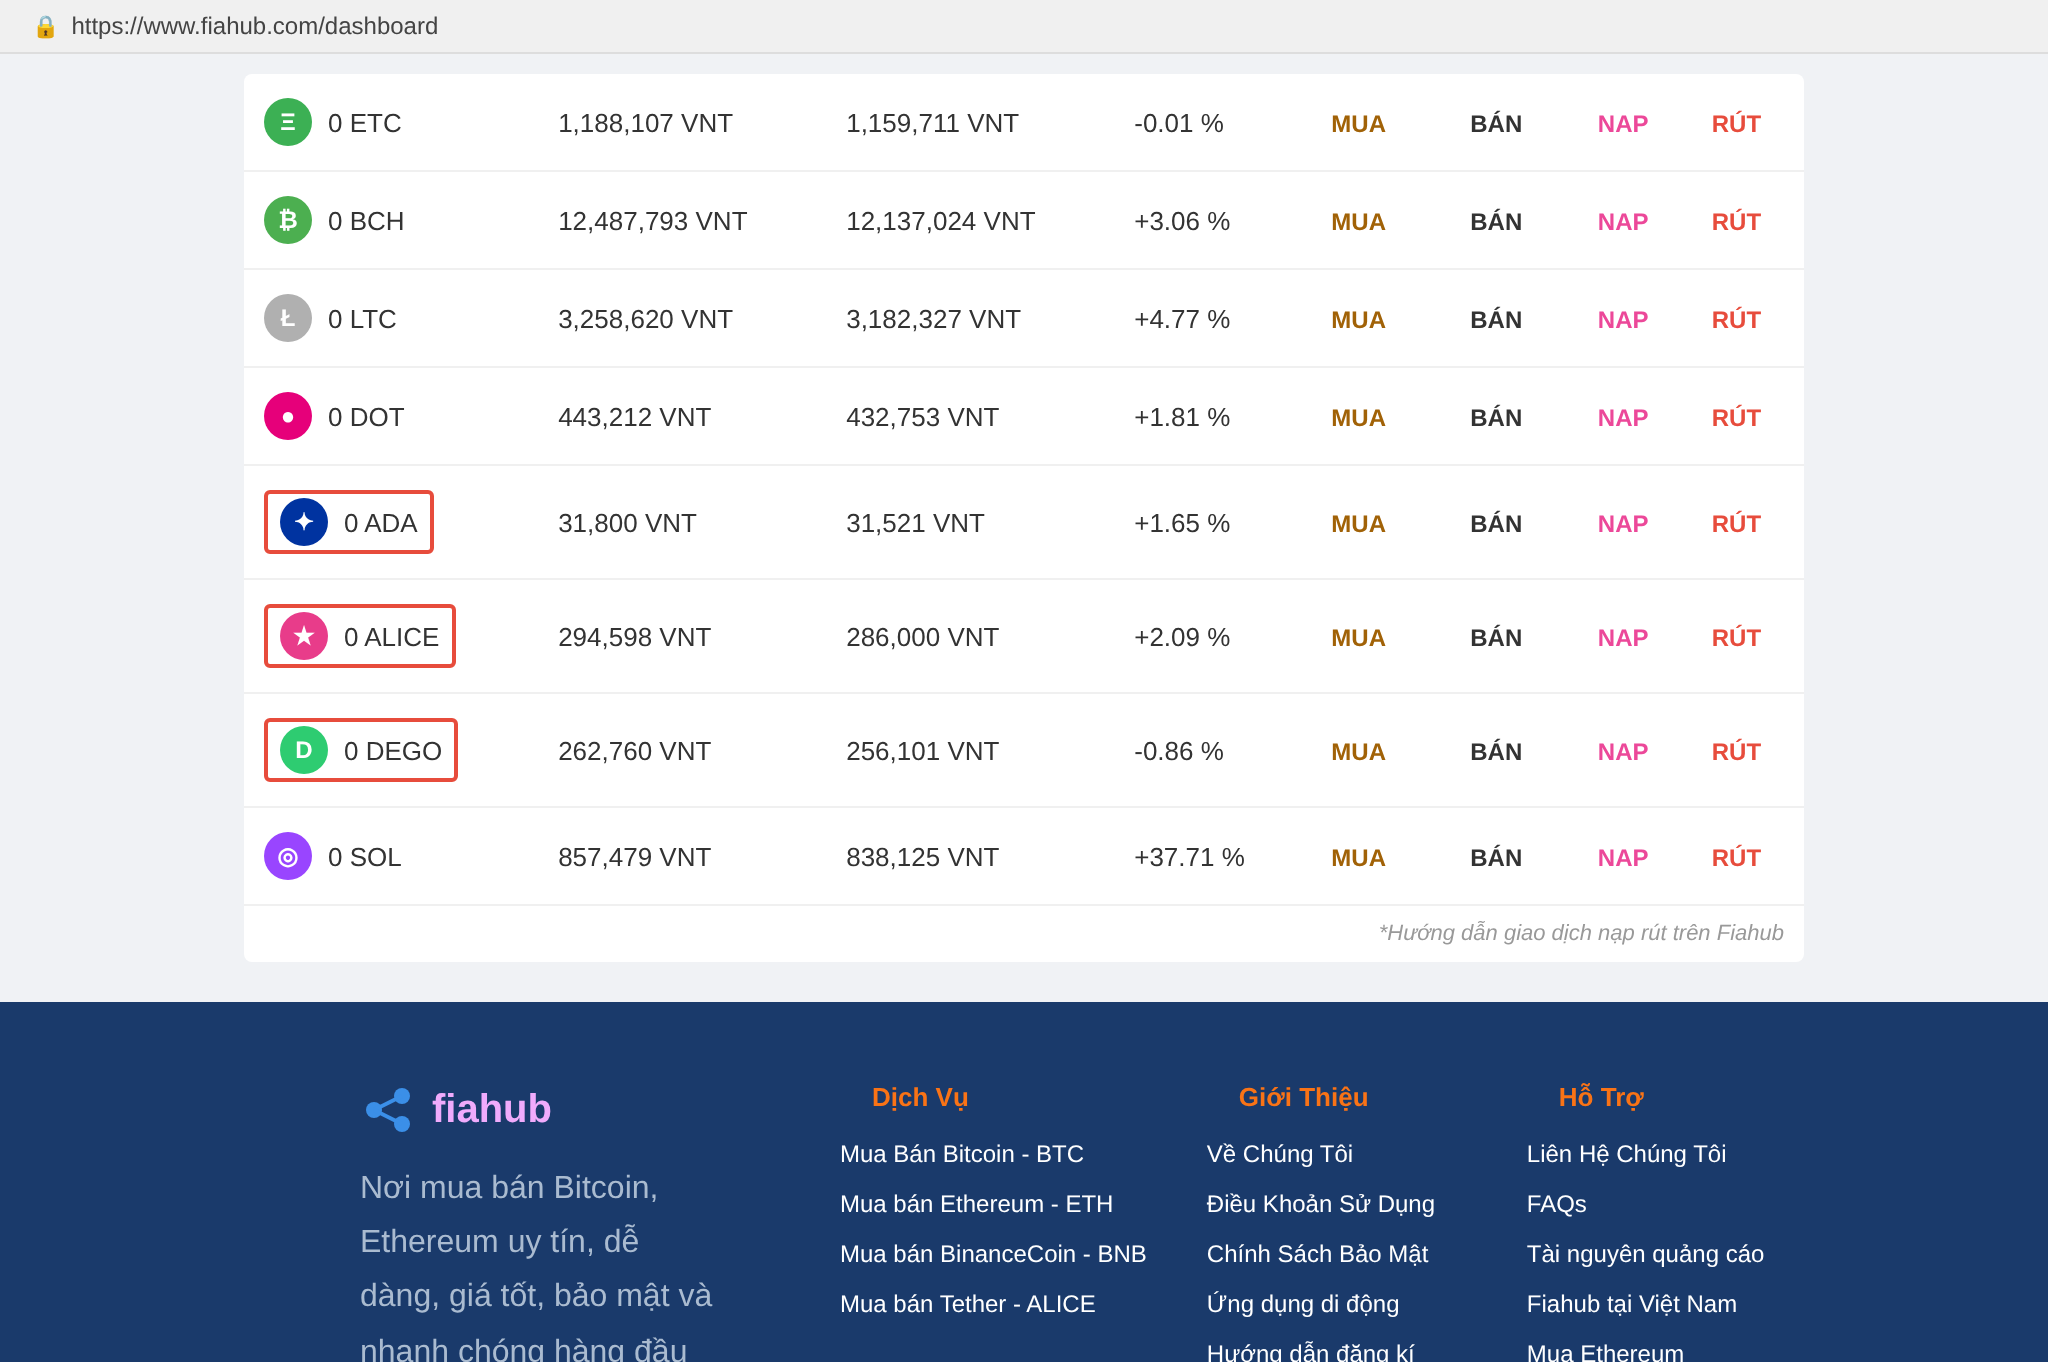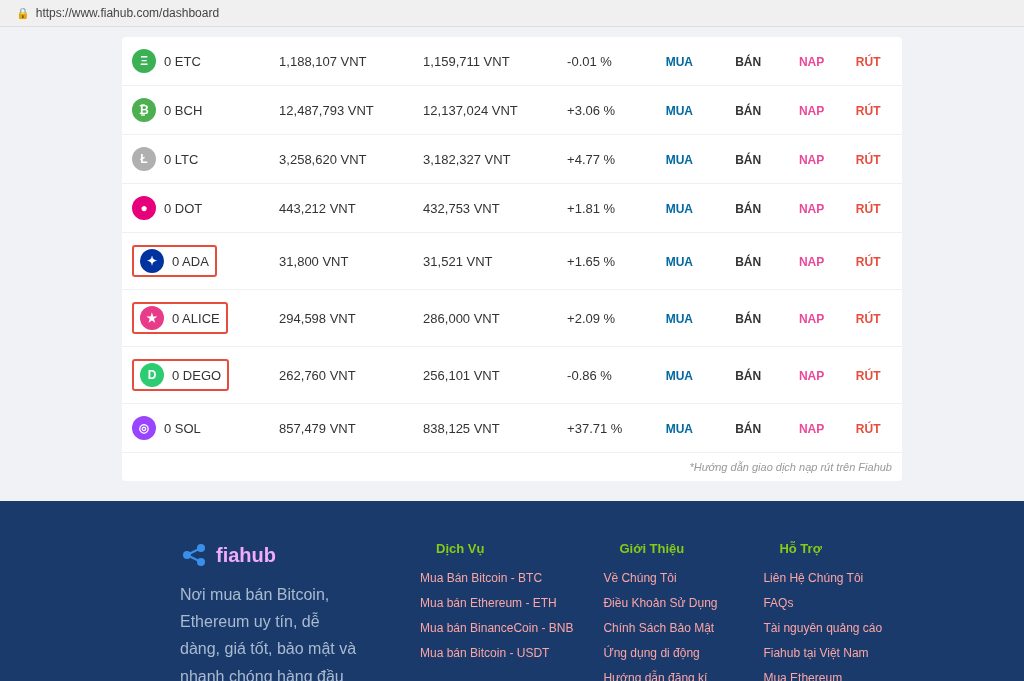--- a/index.html
+++ b/index.html
@@ -75,21 +75,21 @@
     }
 
     .action-btn {
       font-size: 12px;
       font-weight: bold;
       color: #333;
       cursor: pointer;
       padding: 0 4px;
     }
 
-    .action-btn.buy { color: #0369a1; }
+    .action-btn.buy { color: #a16207; }
     .action-btn.sell { color: #333; }
 
     .action-btn-nap {
       color: #ec4899;
       font-size: 12px;
       font-weight: 600;
       cursor: pointer;
     }
 
     .action-btn-rut {
@@ -153,37 +153,37 @@
       max-width: 180px;
       margin-top: 12px;
     }
 
     .footer-col {
       min-width: 130px;
       margin-right: 20px;
     }
 
     .footer-col-title {
-      color: #84cc16;
+      color: #f97316;
       font-size: 13px;
       font-weight: bold;
       margin-bottom: 12px;
       padding-left: 16px;
     }
 
     .footer-col ul {
       list-style: none;
     }
 
     .footer-col ul li {
       margin-bottom: 7px;
     }
 
     .footer-col ul li a {
-      color: #fca5a5;
+      color: #ffffff;
       font-size: 12px;
       text-decoration: none;
     }
 
     
     .url-bar {
       background: #f0f0f0;
       padding: 6px 16px;
       font-size: 12px;
       color: #444;
@@ -347,21 +347,21 @@
       <div class="footer-brand-desc">Nơi mua bán Bitcoin, Ethereum uy tín, dễ dàng, giá tốt, bảo mật và nhanh chóng hàng đầu tại Việt Nam</div>
     </div>
 
     <div id="footer-cols-container" style="display:flex; gap: 10px; flex-wrap: wrap;">
         <div class="footer-col">
           <div class="footer-col-title">Dịch Vụ</div>
           <ul>
             <li><a href="#">Mua Bán Bitcoin - BTC</a></li>
             <li><a href="#">Mua bán Ethereum - ETH</a></li>
             <li><a href="#">Mua bán BinanceCoin - BNB</a></li>
-            <li><a href="#">Mua bán Bitcoin - USDT</a></li>
+            <li><a href="#">Mua bán Tether - ALICE</a></li>
           </ul>
         </div>
         <div class="footer-col">
           <div class="footer-col-title">Giới Thiệu</div>
           <ul>
             <li><a href="#">Về Chúng Tôi</a></li>
             <li><a href="#">Điều Khoản Sử Dụng</a></li>
             <li><a href="#">Chính Sách Bảo Mật</a></li>
             <li><a href="#">Ứng dụng di động</a></li>
             <li><a href="#">Hướng dẫn đăng kí</a></li>

